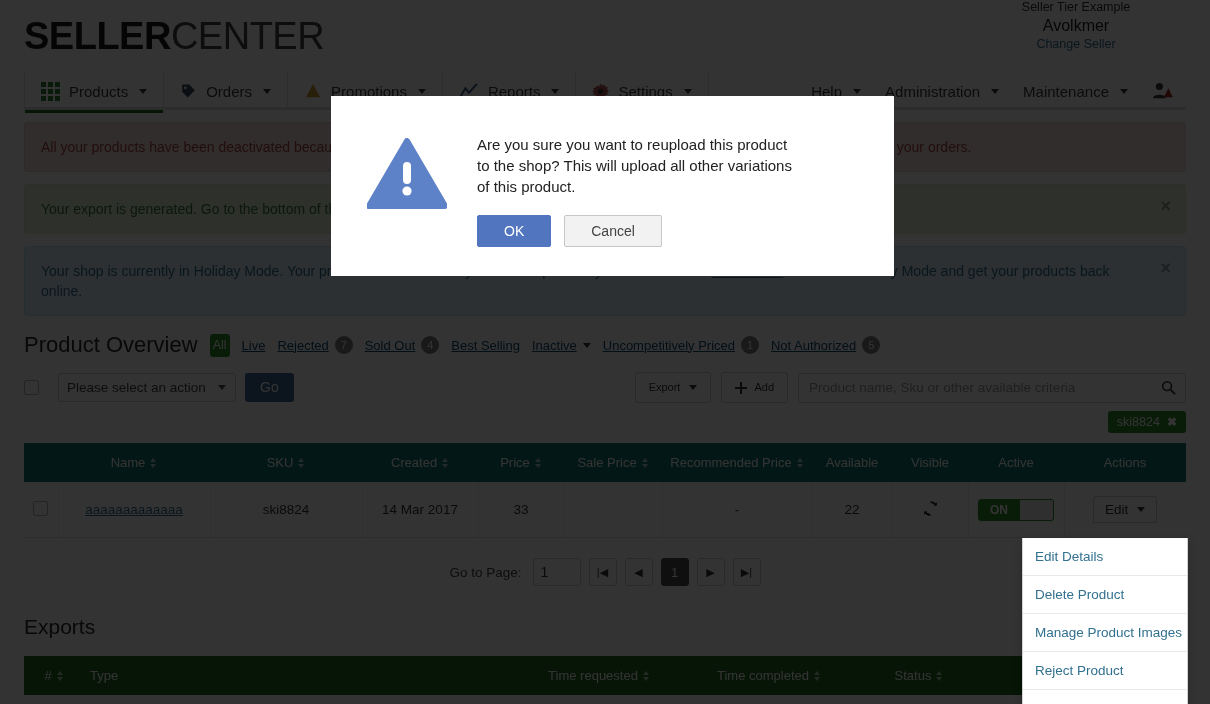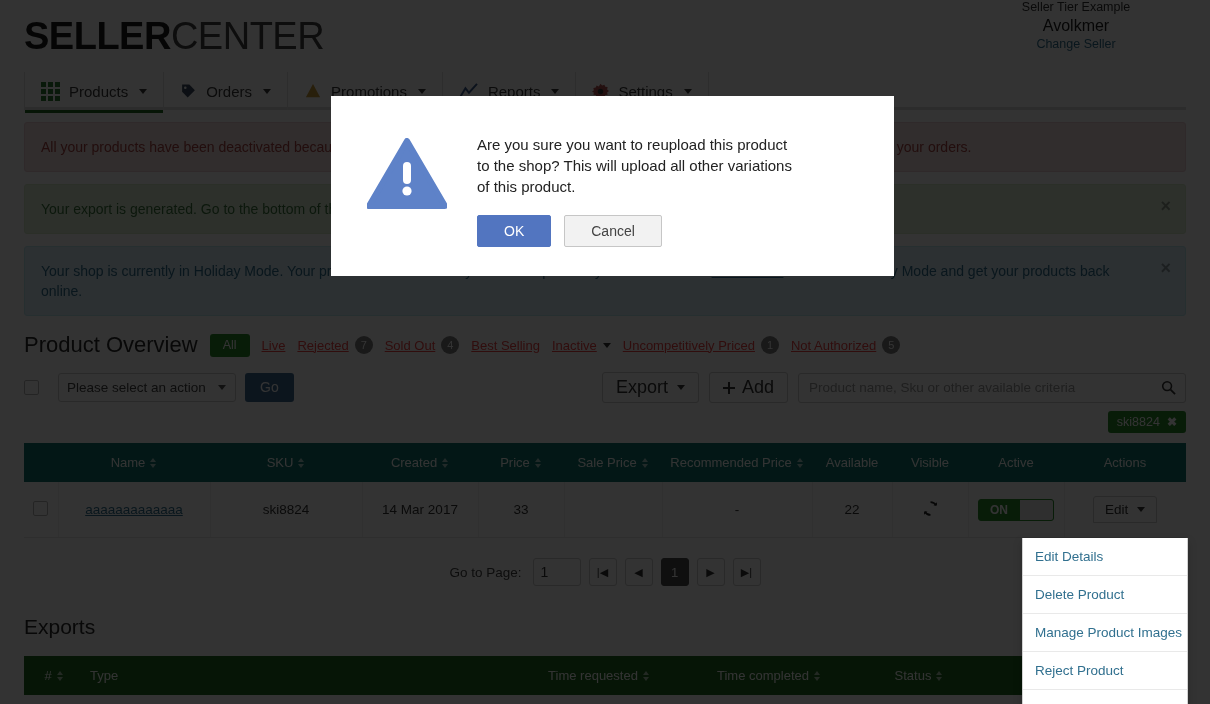--- a/index.html
+++ b/index.html
@@ -79,24 +79,24 @@
   .alert .x {
     position: absolute; right: 14px; top: 12px; font-size: 18px;
     line-height: 18px; color: #000; opacity: .35; font-weight: bold;
   }
   .alert a { color: inherit; text-decoration: underline; }
 
   
   .ovhead { margin: 16px 24px 0 24px; display: flex; align-items: center; gap: 12px; }
   .ovtitle { font-size: 22px; color: #2b2b2b; font-weight: normal; }
   .pill {
-    background: #2c8a2c; color: #fff; font-size: 12.5px; padding: 4px 13px;
+    background: #2c8a2c; color: #fff; font-size: 12.5px; padding: 4px 3px;
     border-radius: 3px; line-height: 15px;
   }
-  .flink { color: #ef4444; font-size: 13px; text-decoration: underline; }
+  .flink { color: #0c4a6e; font-size: 13px; text-decoration: underline; }
   .badge {
     display: inline-flex; align-items: center; justify-content: center;
     width: 18px; height: 18px; border-radius: 50%; background: #7d7d7d;
     color: #fff; font-size: 11px; margin-left: 6px; vertical-align: middle;
   }
   .fgroup { display: inline-flex; align-items: center; }
   .caret-dark {
     width: 0; height: 0; border-left: 4.5px solid transparent;
     border-right: 4.5px solid transparent; border-top: 5px solid #333;
     display: inline-block; margin-left: 6px;
@@ -118,21 +118,21 @@
     border-left: 4px solid transparent; border-right: 4px solid transparent;
     border-top: 5px solid #555;
   }
   .gobtn {
     margin-left: 9px; background: #3d6a93; color: #fff; font-size: 14px;
     padding: 6px 15px; border-radius: 3px; line-height: 17px;
   }
   .tb-right { margin-left: auto; display: flex; align-items: center; gap: 10px; }
   .btn-o {
     border: 1px solid #cacaca; background: #fff; border-radius: 3px;
-    font-size: 18px; color: #333; padding: 6px 13px; line-height: 17px;
+    font-size: 11px; color: #333; padding: 6px 13px; line-height: 17px;
     display: inline-flex; align-items: center; gap: 7px;
   }
   .searchbox {
     width: 388px; height: 30px; border: 1px solid #cacaca; border-radius: 3px;
     background: #fff; display: flex; align-items: center; padding: 0 10px;
     position: relative;
   }
   .searchbox input {
     border: 0; outline: 0; font-size: 13.5px; color: #333; width: 100%;
     font-family: "Liberation Sans", sans-serif; background: transparent;
@@ -299,20 +299,41 @@
       </div>
       <div class="navitem">
         <svg width="17" height="17" viewBox="0 0 20 20">
             <path d="M10 1 l2 2 2.6-1 1 2.4 2.8.4-.6 2.7 2.2 1.8-2.2 1.8.6 2.7-2.8.4-1 2.4-2.6-1-2 2-2-2-2.6 1-1-2.4-2.8-.4.6-2.7L.0 10.3l2.2-1.8-.6-2.7 2.8-.4 1-2.4 2.6 1z" fill="#b4524f"></path>
             <circle cx="10" cy="10" r="3.2" fill="#3a3a3a"></circle>
           </svg>
         <span>Settings</span>
         <span class="caret"></span>
       </div>
 
+      <div class="nav-right">
+        <div class="navitem">
+          <span>Help</span>
+          <span class="caret"></span>
+        </div>
+        <div class="navitem">
+          <span>Administration</span>
+          <span class="caret"></span>
+        </div>
+        <div class="navitem">
+          <span>Maintenance</span>
+          <span class="caret"></span>
+        </div>
+        <div class="navitem">
+          <svg width="22" height="18" viewBox="0 0 24 20">
+            <circle cx="8" cy="5" r="4" fill="#3a3a3a"></circle>
+            <path d="M1 18 c0-5 14-5 14 0z" fill="#3a3a3a"></path>
+            <path d="M18 7 L23 17 H13 Z" fill="#9e2b25"></path>
+          </svg>
+        </div>
+      </div>
     </div>
   </div>
 
   <div class="alerts">
     <div class="alert danger">
       <span>All your products have been deactivated because you did not process your orders on time. They will be activated again when you process your orders.</span>
     </div>
     <div class="alert success">
       <span>Your export is generated. Go to the bottom of this page to download it.</span>
       <span class="x">×</span>

